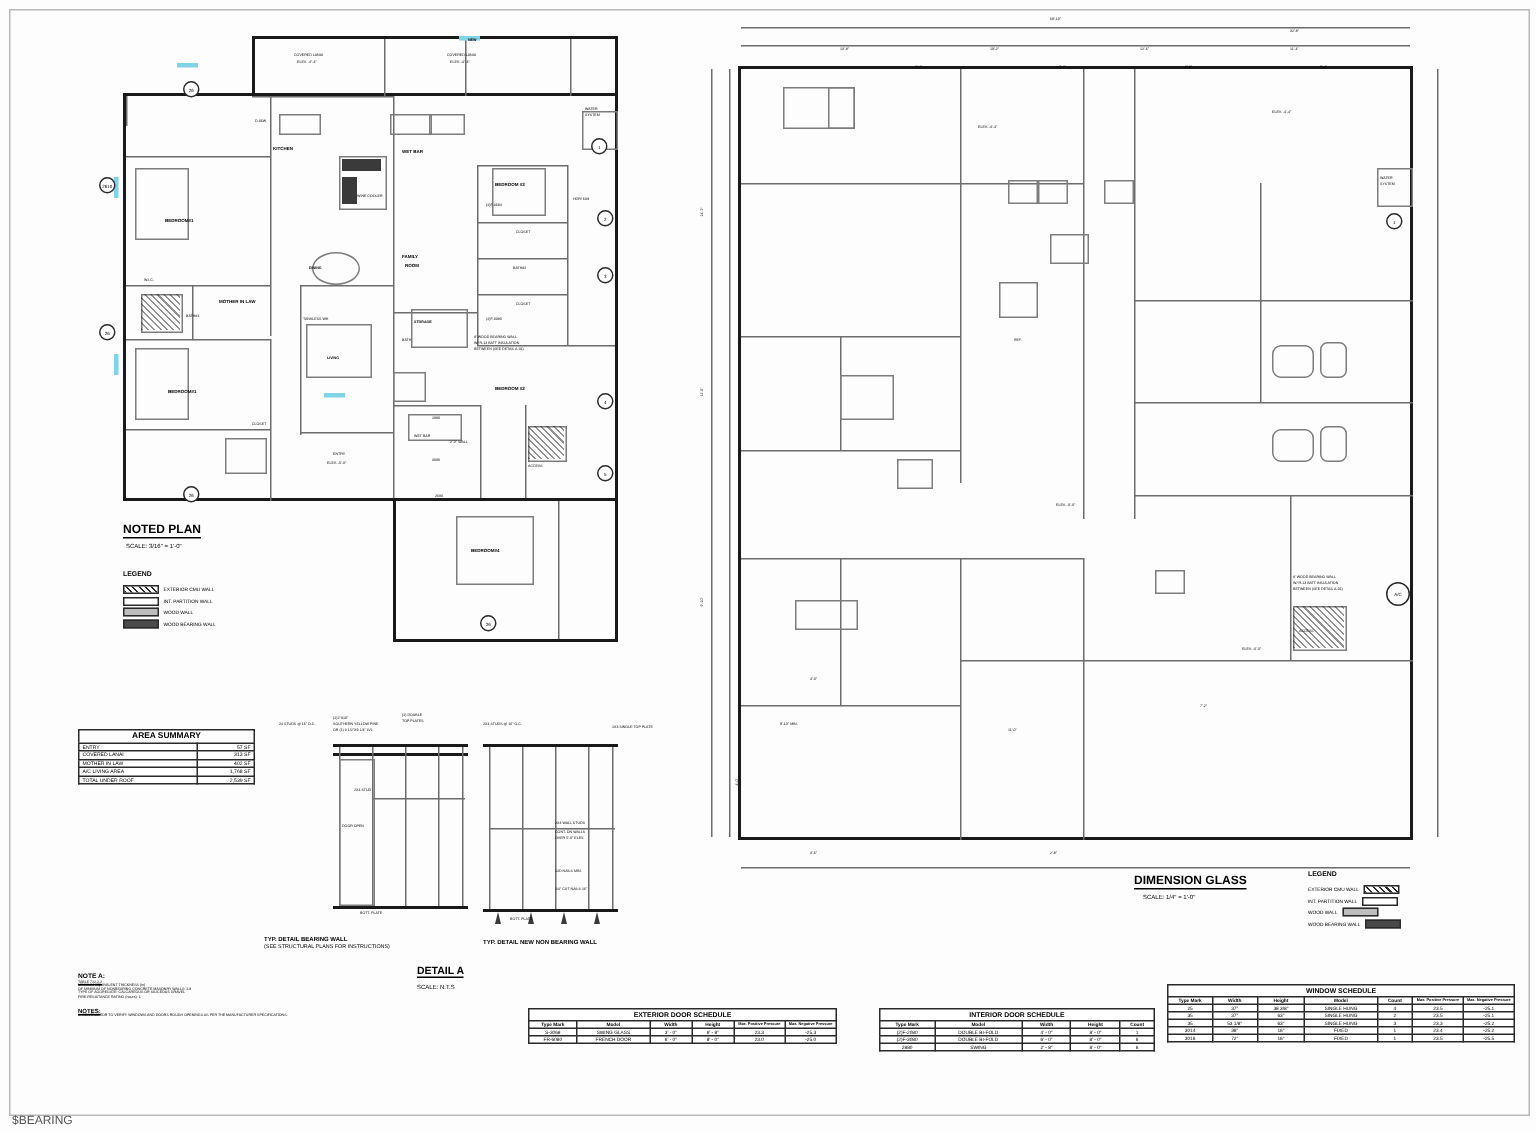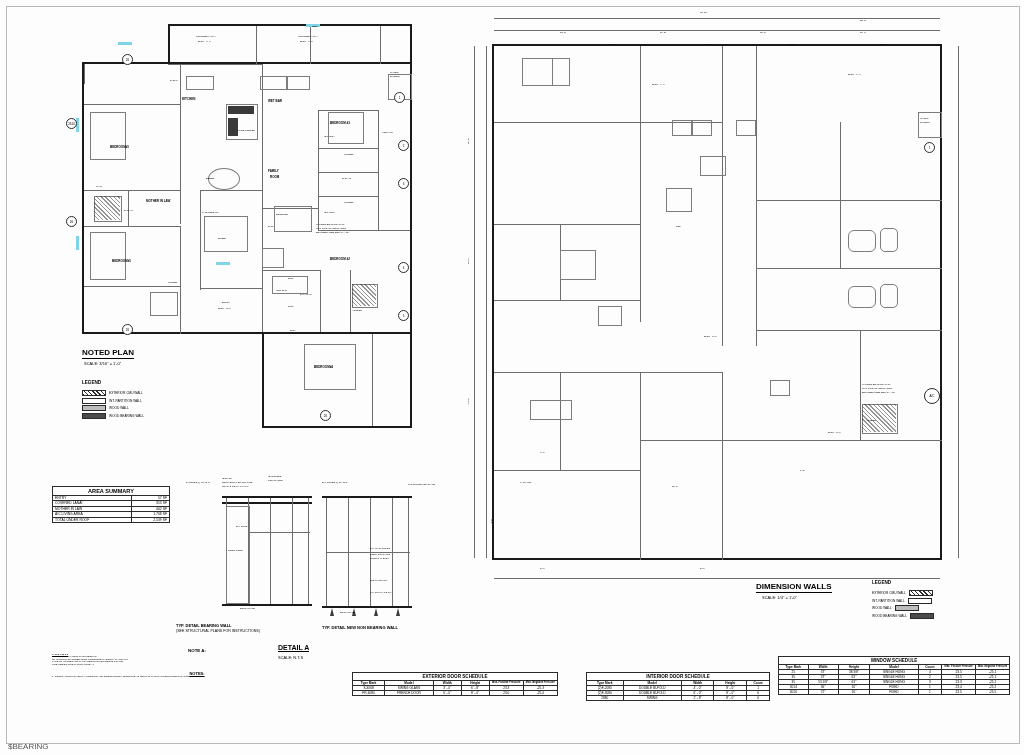--- a/index.html
+++ b/index.html
@@ -3,21 +3,21 @@
 <meta charset="utf-8">
 <style>
   html,body{margin:0;padding:0;background:#ffffff;}
   body{width:1024px;height:755px;position:relative;overflow:hidden;font-family:"Liberation Sans",sans-serif;color:#000;}
   .sheet{position:absolute;inset:0;background:#fdfdfd;}
   .frame{position:absolute;left:6px;top:6px;width:1012px;height:736px;border:1px solid #b9b9b9;}
   .lbl{position:absolute;white-space:nowrap;}
   .tiny{font-size:3px;line-height:1.05;}
   .xtiny{font-size:2.4px;line-height:1;}
   .sm{font-size:4px;line-height:1.1;}
-  .bold{font-weight:bold;text-align:center;}
+  .bold{font-weight:bold;}
   .ctr{text-align:center;}
 
   
   .wall{position:absolute;background:#1a1a1a;}
   .thin{position:absolute;background:#6d6d6d;}
   .boxthin{position:absolute;border:1px solid #7d7d7d;background:transparent;}
   .hatch{position:absolute;background:
      repeating-linear-gradient(45deg,#2a2a2a 0 1px,transparent 1px 3px);}
   .filldark{position:absolute;background:#3a3a3a;}
   .cyan{position:absolute;background:#7fd4e8;}
@@ -288,21 +288,21 @@
     <div class="lbl xtiny ctr" style="left:920px;top:122px;">SYSTEM</div>
     <div class="lbl xtiny" style="left:866px;top:420px;">ACCESS</div>
     <div class="lbl xtiny" style="left:862px;top:384px;">8' WOOD BEARING WALL</div>
     <div class="lbl xtiny" style="left:862px;top:388px;">W/ R-13 BATT INSULATION</div>
     <div class="lbl xtiny" style="left:862px;top:392px;">BETWEEN (SEE DETAIL A-01)</div>
     <div class="lbl xtiny" style="left:520px;top:482px;">9'-10" MIN.</div>
     <div class="lbl xtiny" style="left:540px;top:452px;">4'-0"</div>
     <div class="lbl xtiny" style="left:672px;top:486px;">11'-0"</div>
     <div class="lbl xtiny" style="left:800px;top:470px;">7'-2"</div>
 
-    <div class="lbl bold" style="left:756px;top:582px;font-size:8px;border-bottom:1px solid #000;padding-bottom:1px;">DIMENSION WALLS</div>
+    <div class="lbl bold" style="left:756px;top:582px;font-size:8px;border-bottom:1px solid #000;padding-bottom:1px;">DIMENSION GLASS</div>
     <div class="lbl sm" style="left:762px;top:596px;">SCALE:  1/4" = 1'-0"</div>
 
     <div class="lbl bold" style="left:872px;top:580px;font-size:4.6px;">LEGEND</div>
     <div style="position:absolute;left:872px;top:590px;">
       <div class="legend-row">
           <span class="legend-txt">EXTERIOR CMU WALL</span>
           <div class="legend-key k-ext"></div>
         </div>
       <div class="legend-row">
           <span class="legend-txt">INT. PARTITION WALL</span>

